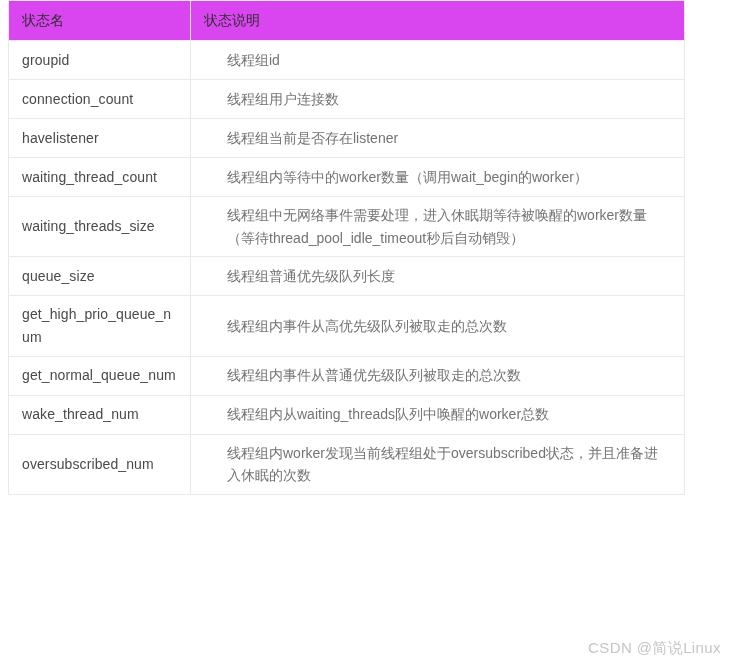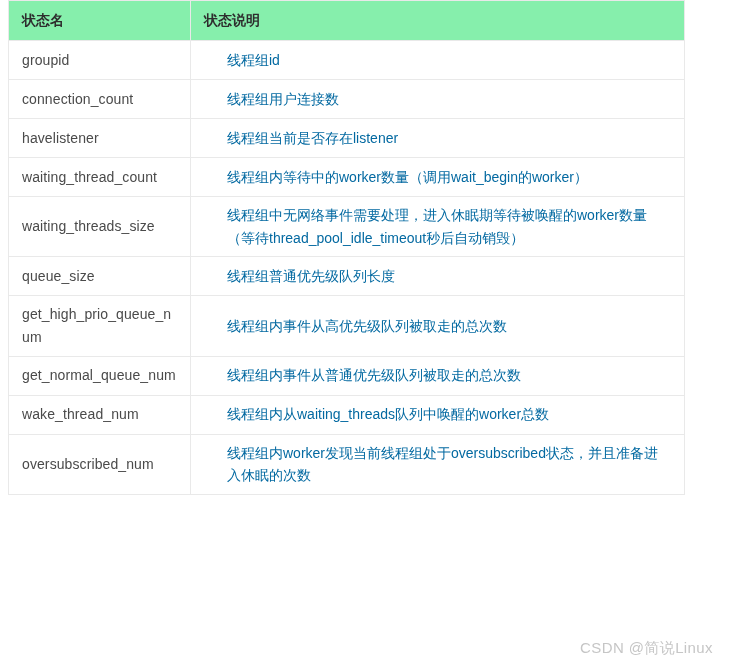--- a/index.html
+++ b/index.html
@@ -38,47 +38,47 @@
     border: 1px solid #e9e9e9;
     vertical-align: middle;
     text-align: left;
     padding: 7px 13px;
     word-break: break-all;
     overflow-wrap: break-word;
     line-height: 1.62;
   }
 
   table.status-table thead th {
-    background: #86efac;
-    font-weight: bold;
+    background: #d946ef;
+    font-weight: normal;
     color: #2e2e2e;
     font-size: 14px;
     height: 27px;
     padding-top: 6px;
     padding-bottom: 6px;
   }
 
   table.status-table tbody td {
     font-size: 14px;
     color: #4a4a4a;
     height: 24px;
   }
 
   table.status-table tbody td.cell-name {
     letter-spacing: 0.1px;
   }
 
   table.status-table tbody td.cell-desc {
-    color: #0369a1;
+    color: #737373;
     padding-left: 36px;
   }
 
   #watermark {
     position: absolute;
-    right: 18px;
+    right: 10px;
     bottom: 8px;
     font-size: 15px;
     color: #c6c6c6;
     font-family: "Liberation Sans", "DejaVu Sans", sans-serif;
     white-space: nowrap;
     pointer-events: none;
     letter-spacing: 0.4px;
   }
 </style>
 </head>

